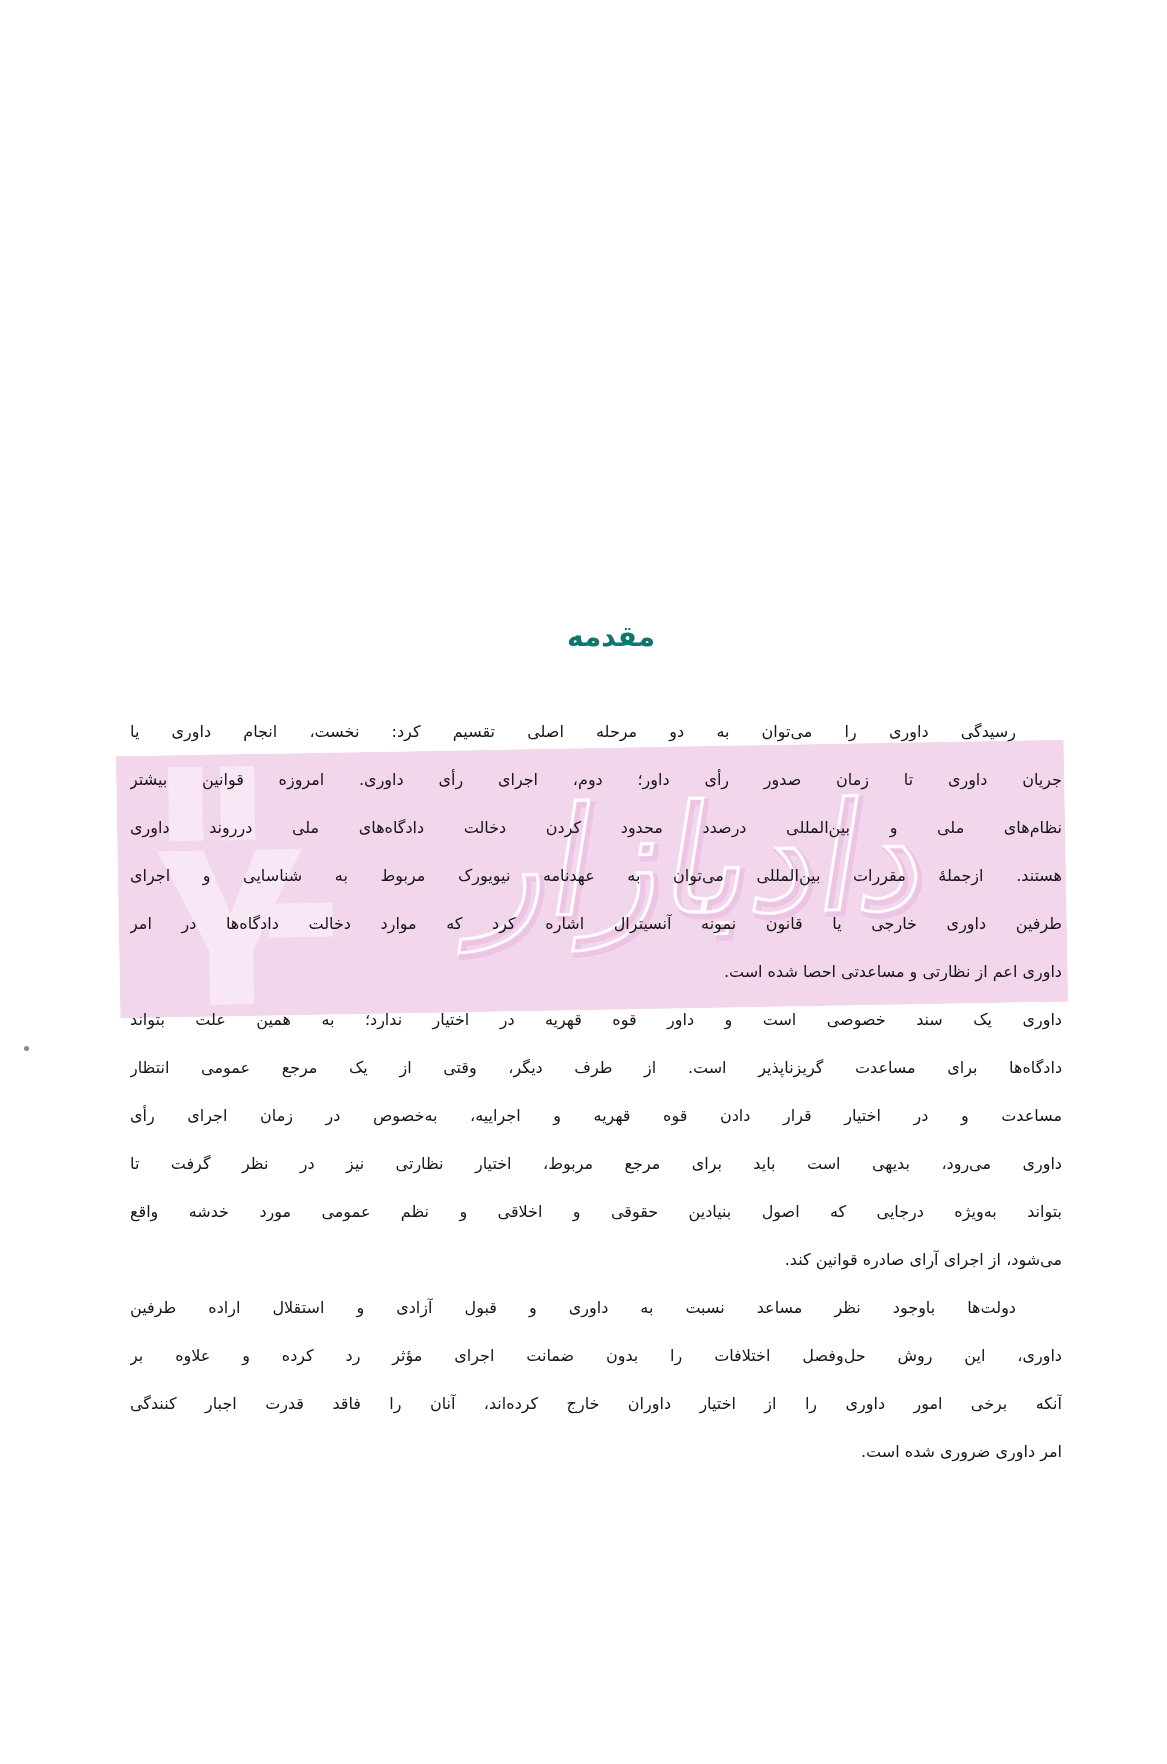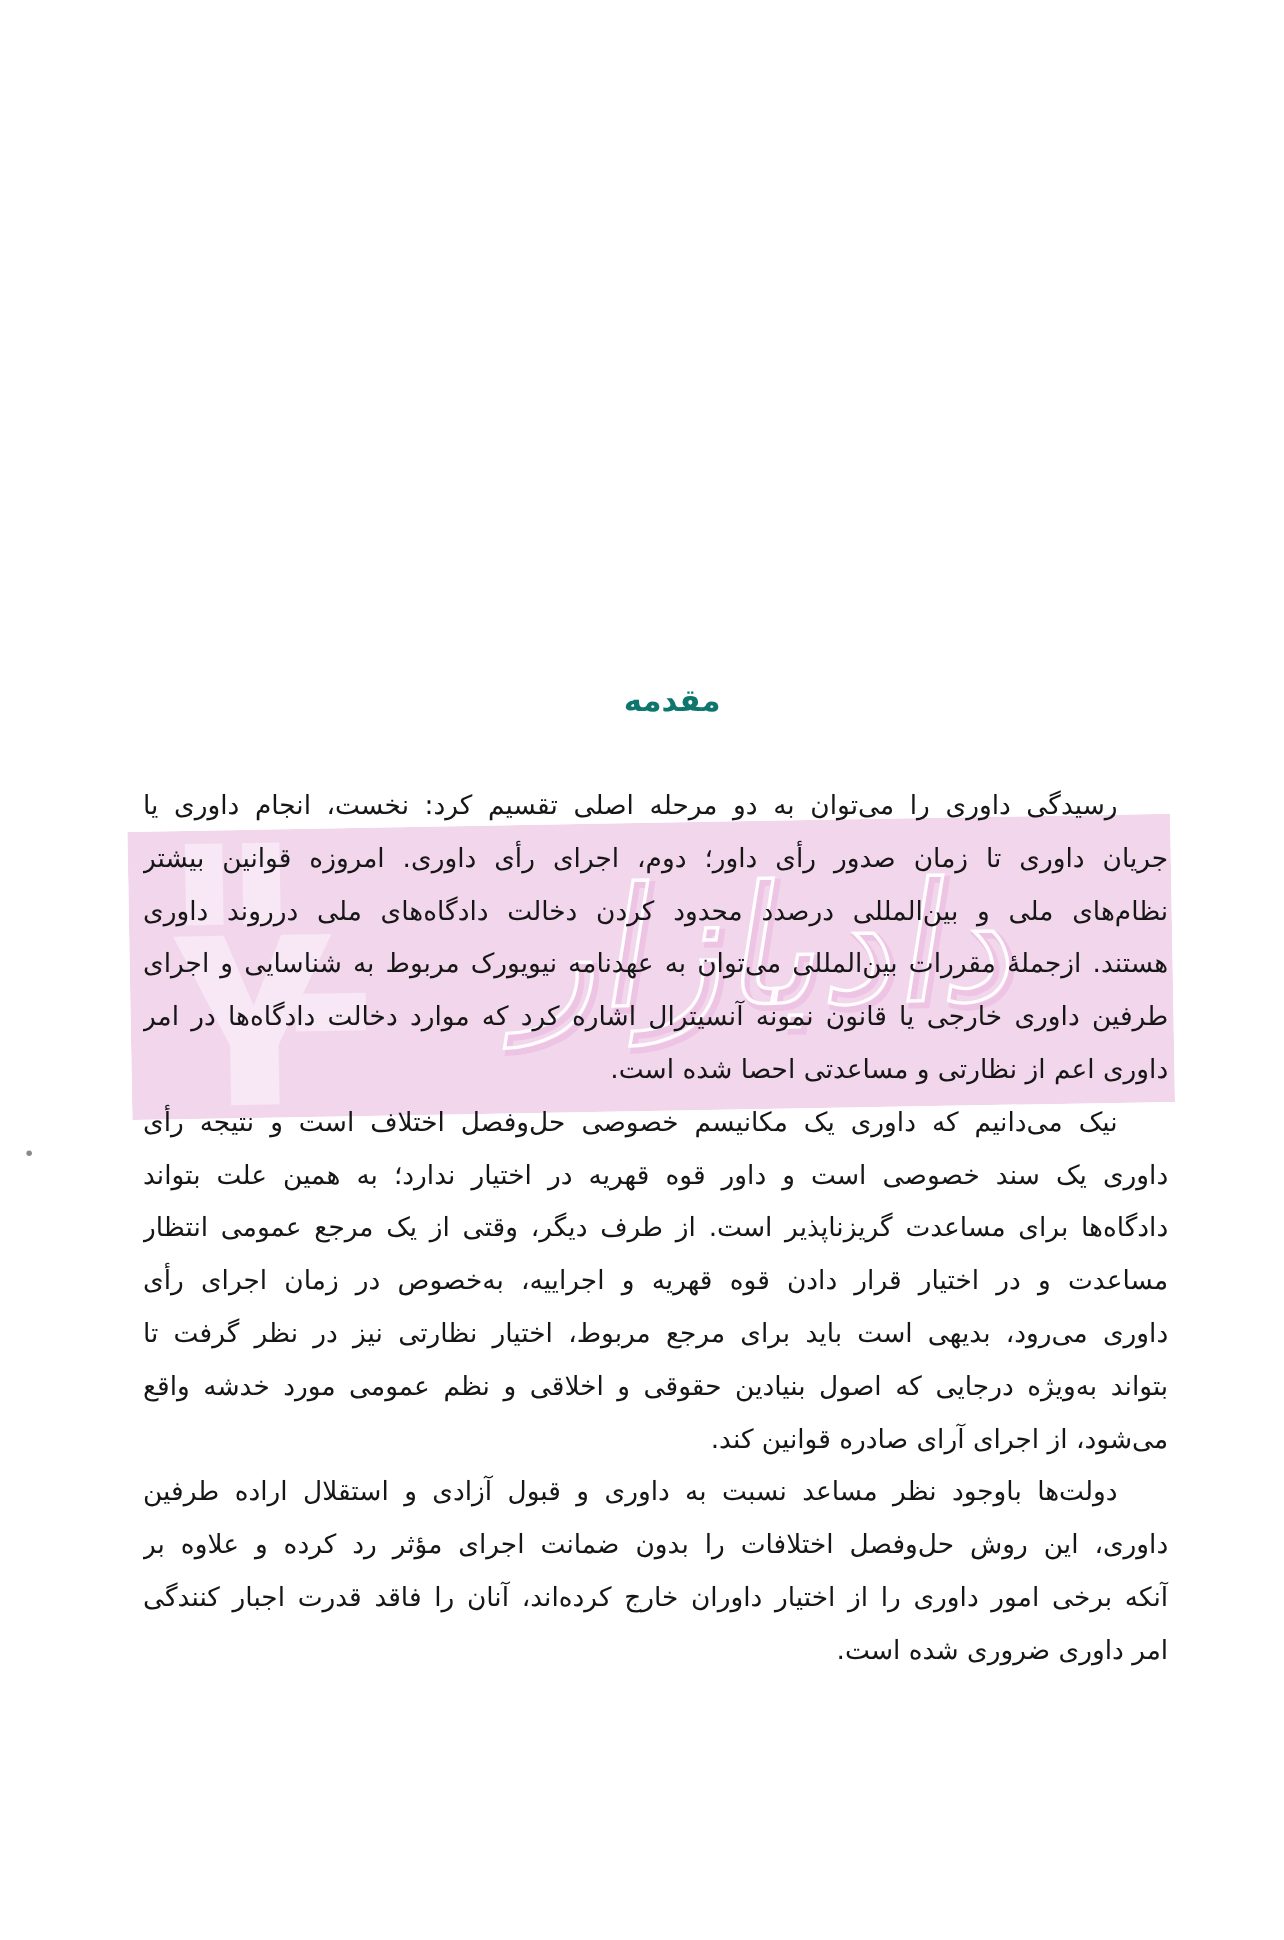--- a/index.html
+++ b/index.html
@@ -20,21 +20,21 @@
     position:absolute;left:130px;top:620px;width:932px;
     text-align:center;direction:rtl;
     font-size:28px;font-weight:bold;color:#0f766e;
     transform:translateX(15px);
     z-index:3;
   }
   
   .textblock{
     position:absolute;left:130px;top:708px;width:932px;
     direction:rtl;color:#161616;
-    font-size:24px;line-height:48px;
+    font-size:16px;line-height:48px;
     z-index:3;
   }
   .para{margin:0;}
   .line{
     text-align:justify;
     -moz-text-align-last:justify;
     text-align-last:justify;
     height:48px;overflow:hidden;white-space:nowrap;
   }
   .line.justified{white-space:normal;}
@@ -82,21 +82,20 @@
     <div class="para">
       <div class="line first justified">رسیدگی داوری را می‌توان به دو مرحله اصلی تقسیم کرد: نخست، انجام داوری یا</div>
       <div class="line justified">جریان داوری تا زمان صدور رأی داور؛ دوم، اجرای رأی داوری. امروزه قوانین بیشتر</div>
       <div class="line justified">نظام‌های ملی و بین‌المللی درصدد محدود کردن دخالت دادگاه‌های ملی درروند داوری</div>
       <div class="line justified">هستند. ازجملهٔ مقررات بین‌المللی می‌توان به عهدنامه نیویورک مربوط به شناسایی و اجرای</div>
       <div class="line justified">طرفین داوری خارجی یا قانون نمونه آنسیترال اشاره کرد که موارد دخالت دادگاه‌ها در امر</div>
       <div class="line last">داوری اعم از نظارتی و مساعدتی احصا شده است.</div>
     </div>
 
     <div class="para">
-      <div class="line first justified">نیک می‌دانیم که داوری یک مکانیسم خصوصی حل‌وفصل اختلاف است و نتیجه رأی</div>
       <div class="line justified">داوری یک سند خصوصی است و داور قوه قهریه در اختیار ندارد؛ به همین علت بتواند</div>
       <div class="line justified">دادگاه‌ها برای مساعدت گریزناپذیر است. از طرف دیگر، وقتی از یک مرجع عمومی انتظار</div>
       <div class="line justified">مساعدت و در اختیار قرار دادن قوه قهریه و اجراییه، به‌خصوص در زمان اجرای رأی</div>
       <div class="line justified">داوری می‌رود، بدیهی است باید برای مرجع مربوط، اختیار نظارتی نیز در نظر گرفت تا</div>
       <div class="line justified">بتواند به‌ویژه درجایی که اصول بنیادین حقوقی و اخلاقی و نظم عمومی مورد خدشه واقع</div>
       <div class="line last">می‌شود، از اجرای آرای صادره قوانین کند.</div>
     </div>
 
     <div class="para">
       <div class="line first justified">دولت‌ها باوجود نظر مساعد نسبت به داوری و قبول آزادی و استقلال اراده طرفین</div>

